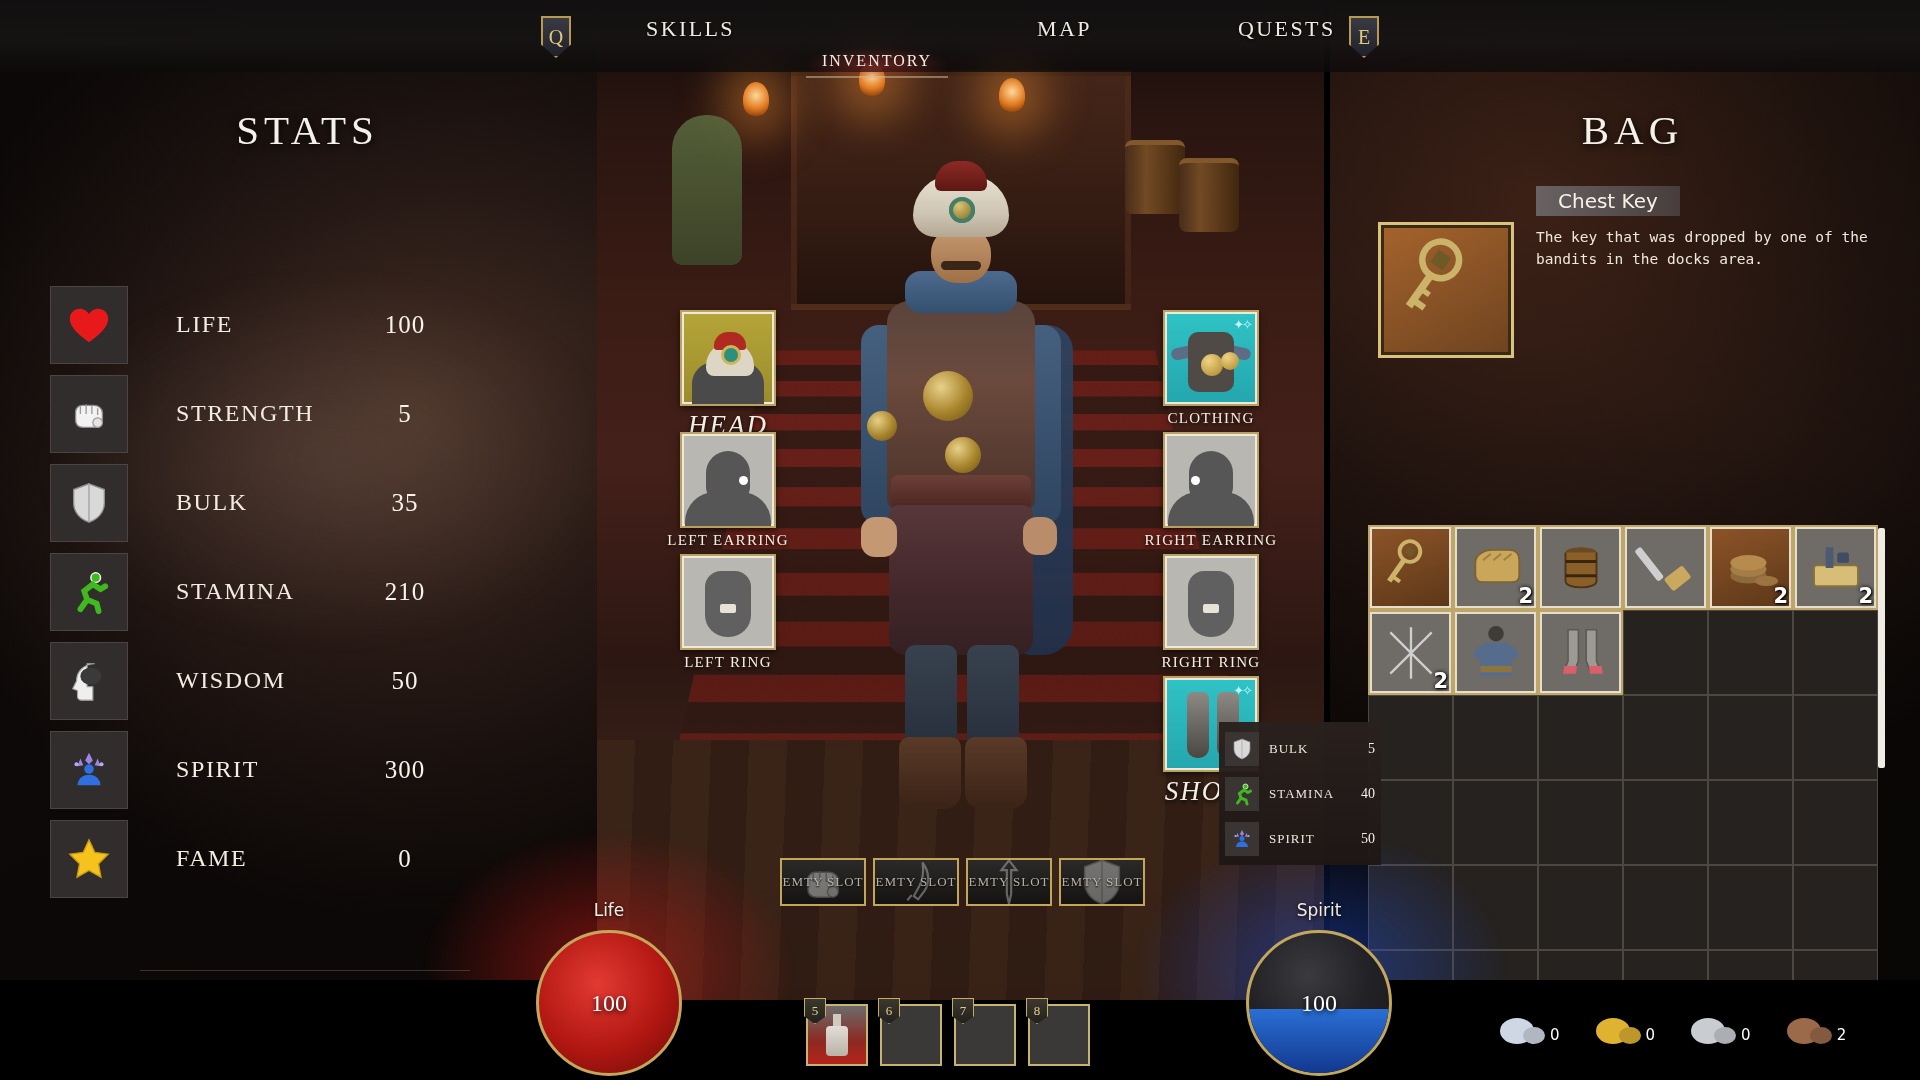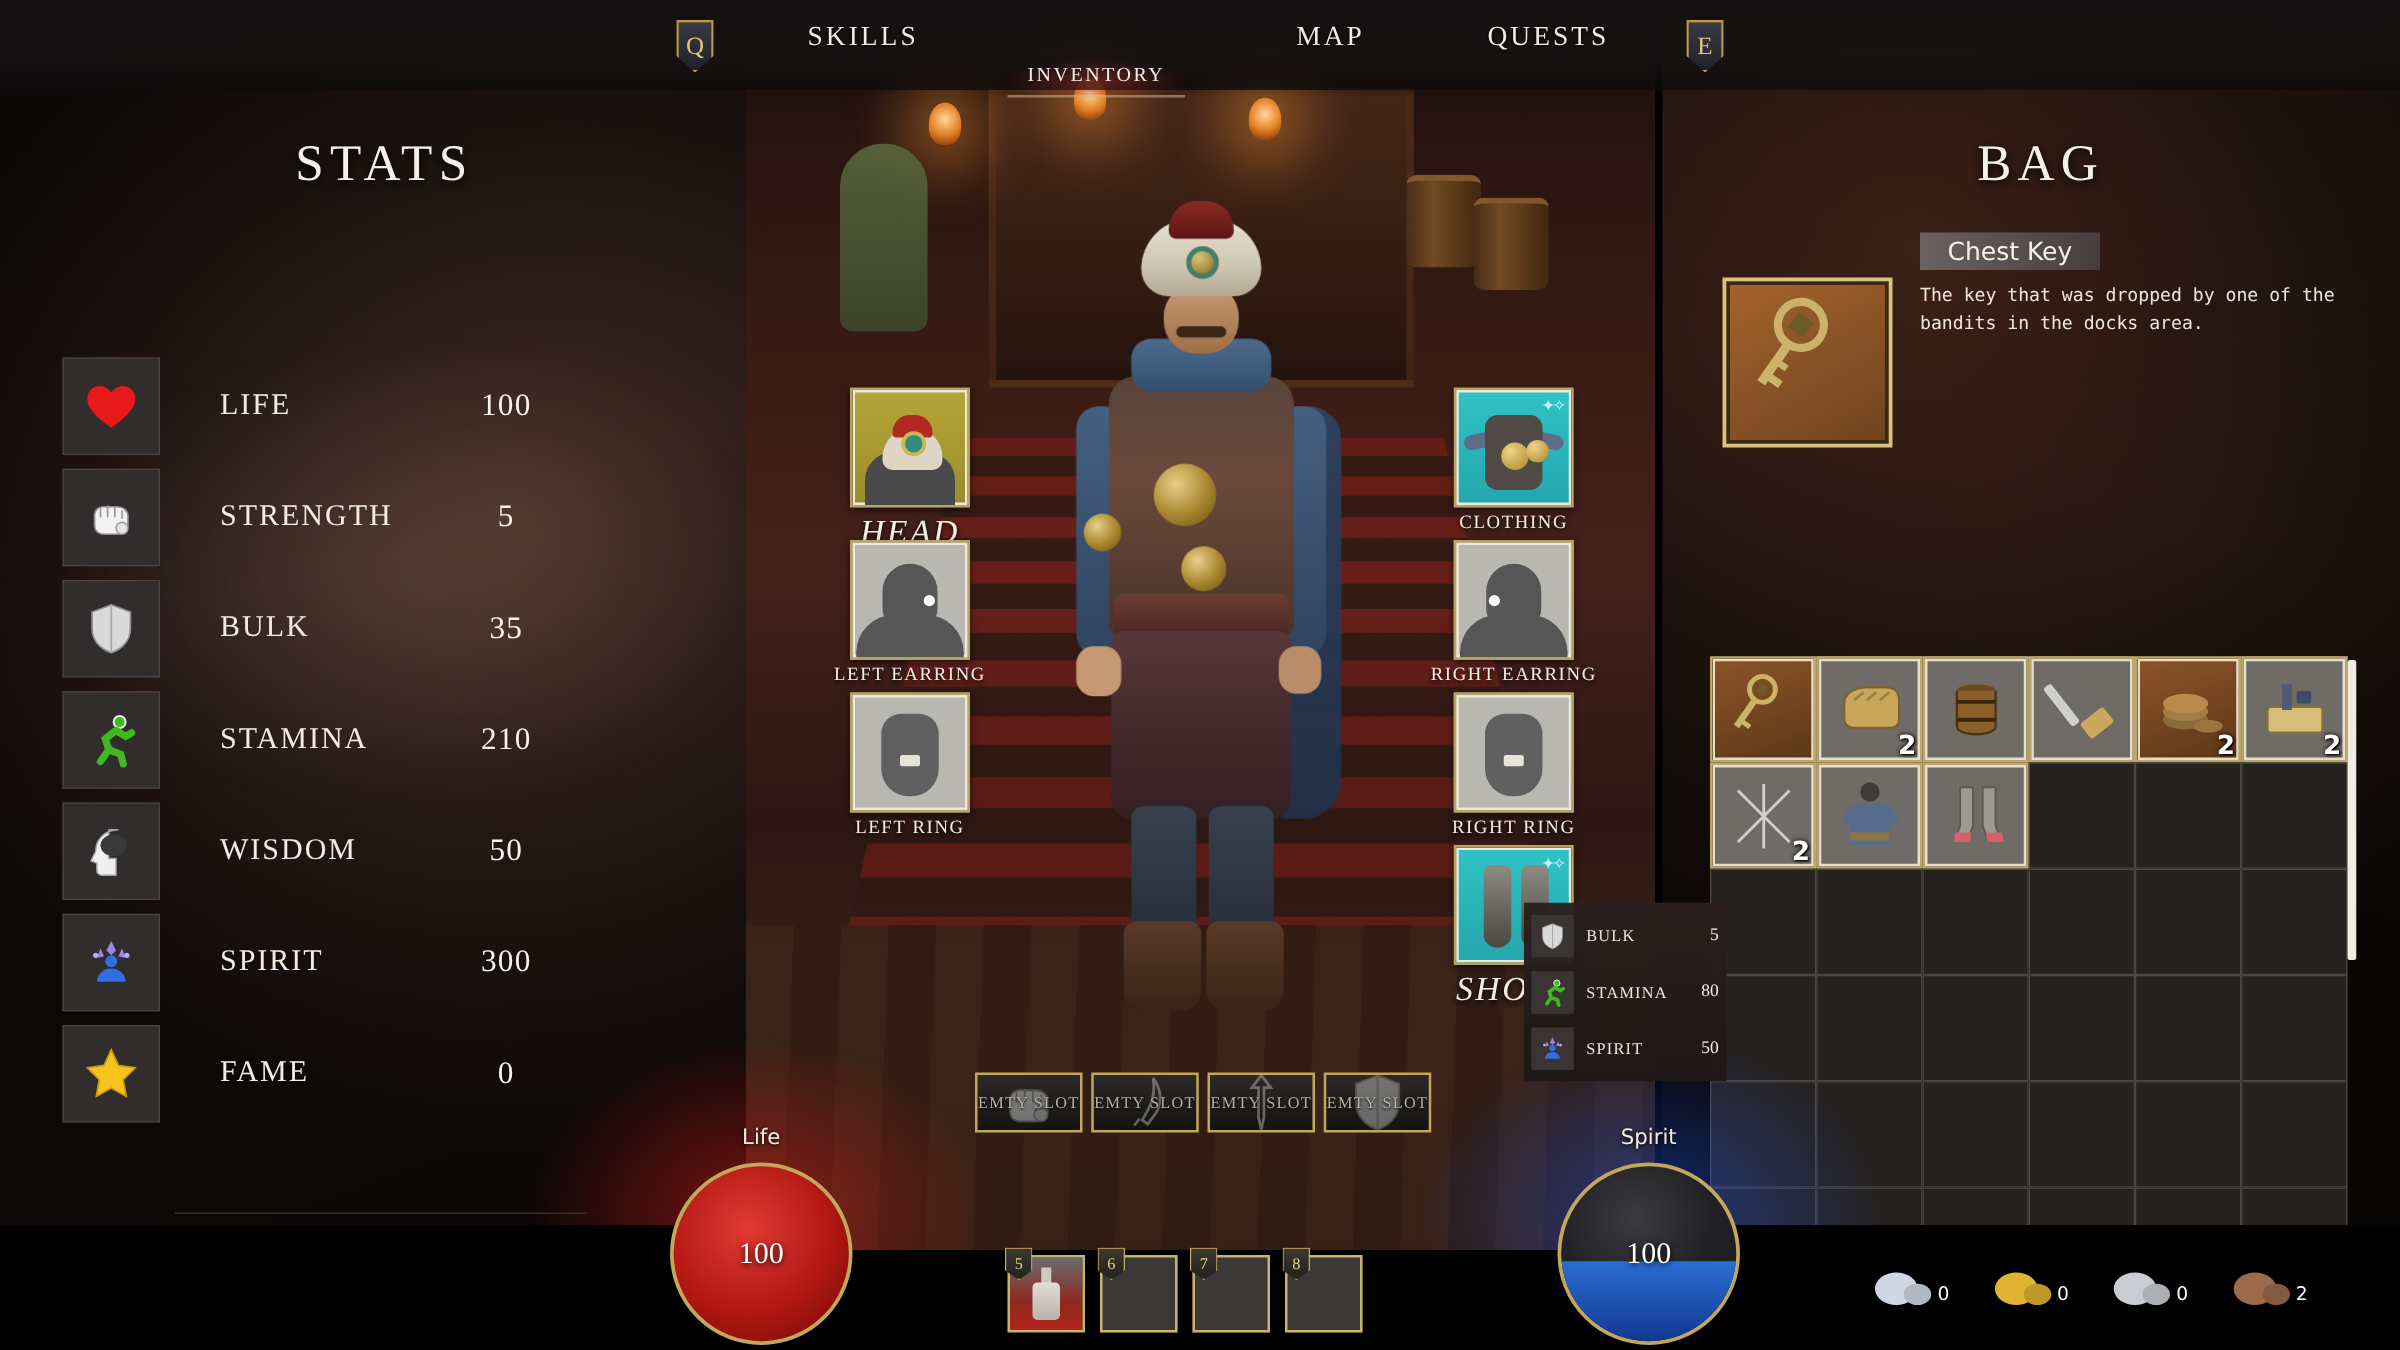--- a/index.html
+++ b/index.html
@@ -115,21 +115,21 @@
     position:absolute; left:0; top:0; width:100%; height:72px; z-index:40;
     background: linear-gradient(180deg, rgba(18,16,16,.96) 0%, rgba(22,19,19,.92) 58%, rgba(12,10,10,.78) 100%);
   }
   .nav-item{
     position:absolute; top:16px; color:#efeae2; font-size:22px; letter-spacing:2.4px;
     font-variant: small-caps; text-transform: uppercase; cursor:pointer;
     text-shadow: 0 1px 3px #000;
   }
   .nav-skills{ left:646px; }
   .nav-map{   left:1037px; }
-  .nav-quests{left:1190px; }
+  .nav-quests{left:1238px; }
   .nav-inventory{
     position:absolute; left:806px; top:48px; width:142px; text-align:center;
     color:#f3eee6; font-size:16px; letter-spacing:2px; text-transform:uppercase;
     padding:4px 0 6px; cursor:pointer;
     background: radial-gradient(ellipse at 50% 60%, rgba(150,40,40,.55), rgba(150,40,40,0) 72%);
     border-bottom: 2px solid rgba(200,180,150,.55);
   }
   .key-badge{
     position:absolute; top:16px; width:30px; height:42px; cursor:pointer;
     display:flex; align-items:center; justify-content:center;
@@ -580,21 +580,21 @@
         <div class="tip-val">5</div>
       </div>
       <div class="tip-row">
         <div class="tip-icon">
           <svg width="24" height="24" viewBox="0 0 48 48">
             <circle cx="31" cy="9" r="5" fill="#3fb91f" stroke="#e9f7e3" stroke-width="1.6"></circle>
             <path d="M28 16l-9 7 3 9-7 10M28 16l8 5 5-3M22 32l10 4 2 8" stroke="#3fb91f" stroke-width="6" stroke-linecap="round" fill="none"></path>
           </svg>
         </div>
         <div class="tip-name">Stamina</div>
-        <div class="tip-val">80</div>
+        <div class="tip-val">40</div>
       </div>
       <div class="tip-row">
         <div class="tip-icon">
           <svg width="24" height="24" viewBox="0 0 48 48">
             <path d="M24 6l4 8-4 4-4-4z" fill="#9b86e8"></path>
             <path d="M15 12l3 7-6 1zM33 12l-3 7 6 1z" fill="#9b86e8"></path>
             <circle cx="24" cy="23" r="5" fill="#2f6fe0"></circle>
             <path d="M24 29c-7 0-12 5-12 11h24c0-6-5-11-12-11z" fill="#2f6fe0"></path>
             <circle cx="11" cy="18" r="2.2" fill="#b9a9f0"></circle>
             <circle cx="37" cy="18" r="2.2" fill="#b9a9f0"></circle>

